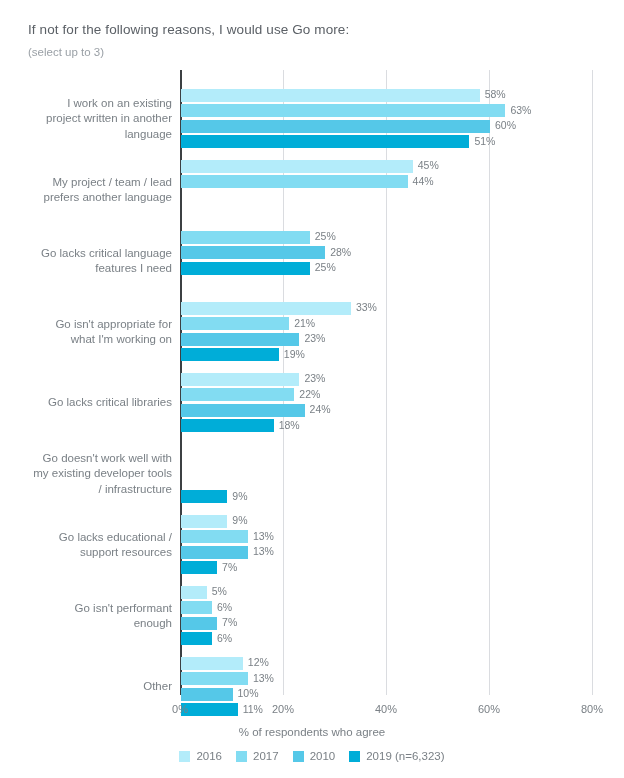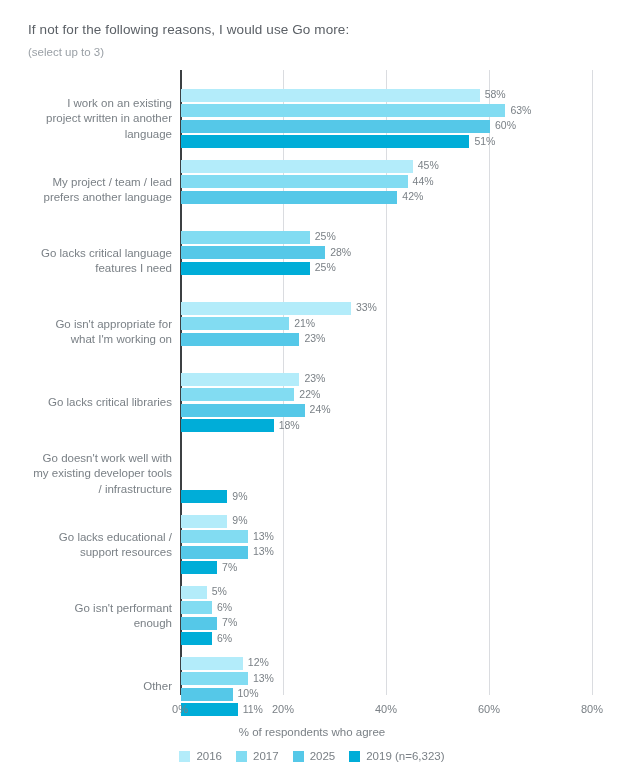--- a/index.html
+++ b/index.html
@@ -195,24 +195,20 @@
 prefers another language</div>
         <div class="bars">
           <div class="bar-row">
             <div class="bar" style="width: 231.75px; background: rgb(179, 236, 250);"></div>
             <div class="bar-value" style="left: 236.75px;">45%</div>
           </div>
           <div class="bar-row">
             <div class="bar" style="width: 226.6px; background: rgb(130, 220, 242);"></div>
             <div class="bar-value" style="left: 231.6px;">44%</div>
           </div>
-          <div class="bar-row">
-            <div class="bar" style="width: 216.3px; background: rgb(85, 200, 232);"></div>
-            <div class="bar-value" style="left: 221.3px;">42%</div>
-          </div>
         </div>
       </div>
       <div class="cat-group" style="top: 230px;">
         <div class="cat-label" style="top: 15.5px;">Go lacks critical language
 features I need</div>
         <div class="bars">
           <div class="bar-row">
             <div class="bar" style="width: 128.75px; background: rgb(130, 220, 242);"></div>
             <div class="bar-value" style="left: 133.75px;">25%</div>
           </div>
@@ -234,20 +230,24 @@
             <div class="bar" style="width: 169.95px; background: rgb(179, 236, 250);"></div>
             <div class="bar-value" style="left: 174.95px;">33%</div>
           </div>
           <div class="bar-row">
             <div class="bar" style="width: 108.15px; background: rgb(130, 220, 242);"></div>
             <div class="bar-value" style="left: 113.15px;">21%</div>
           </div>
           <div class="bar-row">
             <div class="bar" style="width: 118.45px; background: rgb(85, 200, 232);"></div>
             <div class="bar-value" style="left: 123.45px;">23%</div>
+          </div>
+          <div class="bar-row">
+            <div class="bar" style="width: 97.85px; background: rgb(0, 173, 216);"></div>
+            <div class="bar-value" style="left: 102.85px;">19%</div>
           </div>
         </div>
       </div>
       <div class="cat-group" style="top: 372px;">
         <div class="cat-label" style="top: 23.25px;">Go lacks critical libraries</div>
         <div class="bars">
           <div class="bar-row">
             <div class="bar" style="width: 118.45px; background: rgb(179, 236, 250);"></div>
             <div class="bar-value" style="left: 123.45px;">23%</div>
           </div>
@@ -360,21 +360,21 @@
       <div class="legend-item">
         <span class="legend-swatch" style="background: rgb(179, 236, 250);"></span>
         <span class="legend-text">2016</span>
       </div>
       <div class="legend-item">
         <span class="legend-swatch" style="background: rgb(130, 220, 242);"></span>
         <span class="legend-text">2017</span>
       </div>
       <div class="legend-item">
         <span class="legend-swatch" style="background: rgb(85, 200, 232);"></span>
-        <span class="legend-text">2025</span>
+        <span class="legend-text">2010</span>
       </div>
       <div class="legend-item">
         <span class="legend-swatch" style="background: rgb(0, 173, 216);"></span>
         <span class="legend-text">2019 (n=6,323)</span>
       </div>
     </div>
 
 </div>
 
 </body></html>

